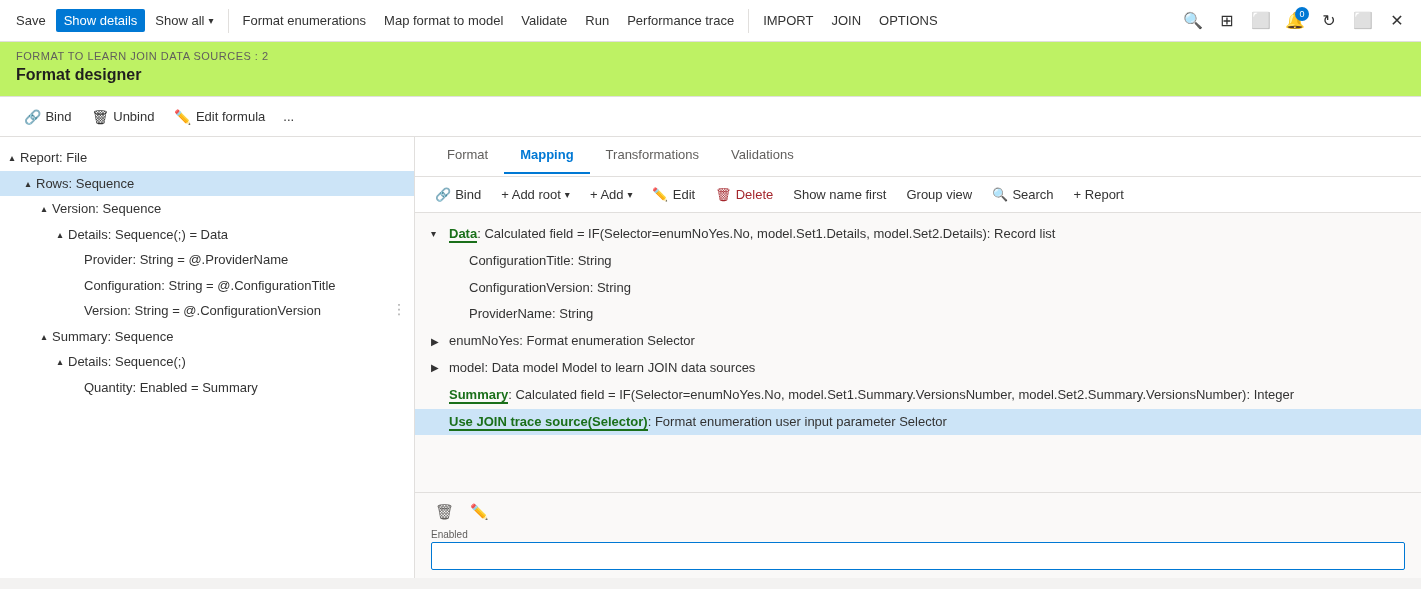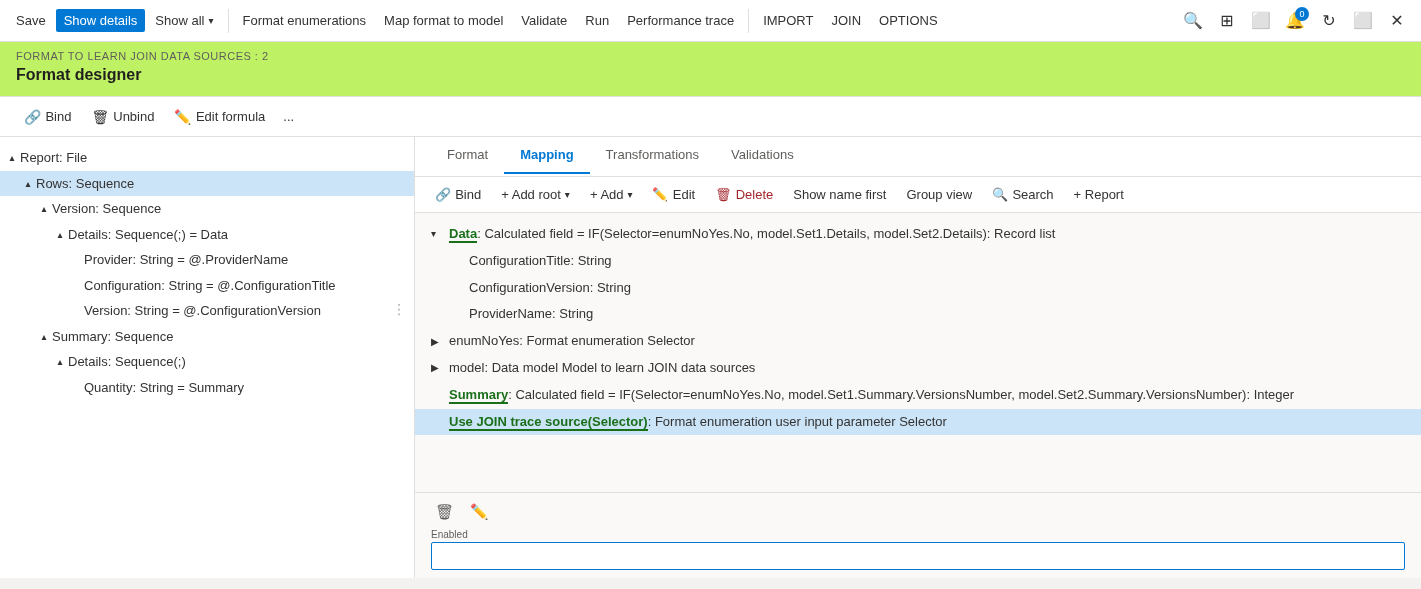--- a/index.html
+++ b/index.html
@@ -313,21 +313,21 @@
             <span class="tree-label">Summary: Sequence</span>
           </div>
           <div class="tree-item">
             <span class="tree-indent" style="width: 52px; display: inline-block;"></span>
             <span class="tree-toggle">▴</span>
             <span class="tree-label">Details: Sequence(;)</span>
           </div>
           <div class="tree-item">
             <span class="tree-indent" style="width: 68px; display: inline-block;"></span>
             <span class="tree-toggle"></span>
-            <span class="tree-label">Quantity: String = Summary</span>
+            <span class="tree-label">Quantity: Enabled = Summary</span>
           </div>
           <div style="position: absolute; right: 8px; top: 164px; color: rgb(170, 170, 170); font-size: 14px;">⋮</div>
         </div>
 
     </div>
   </div>
 
   <div class="right-panel">
 
     <div class="tabs-bar">

